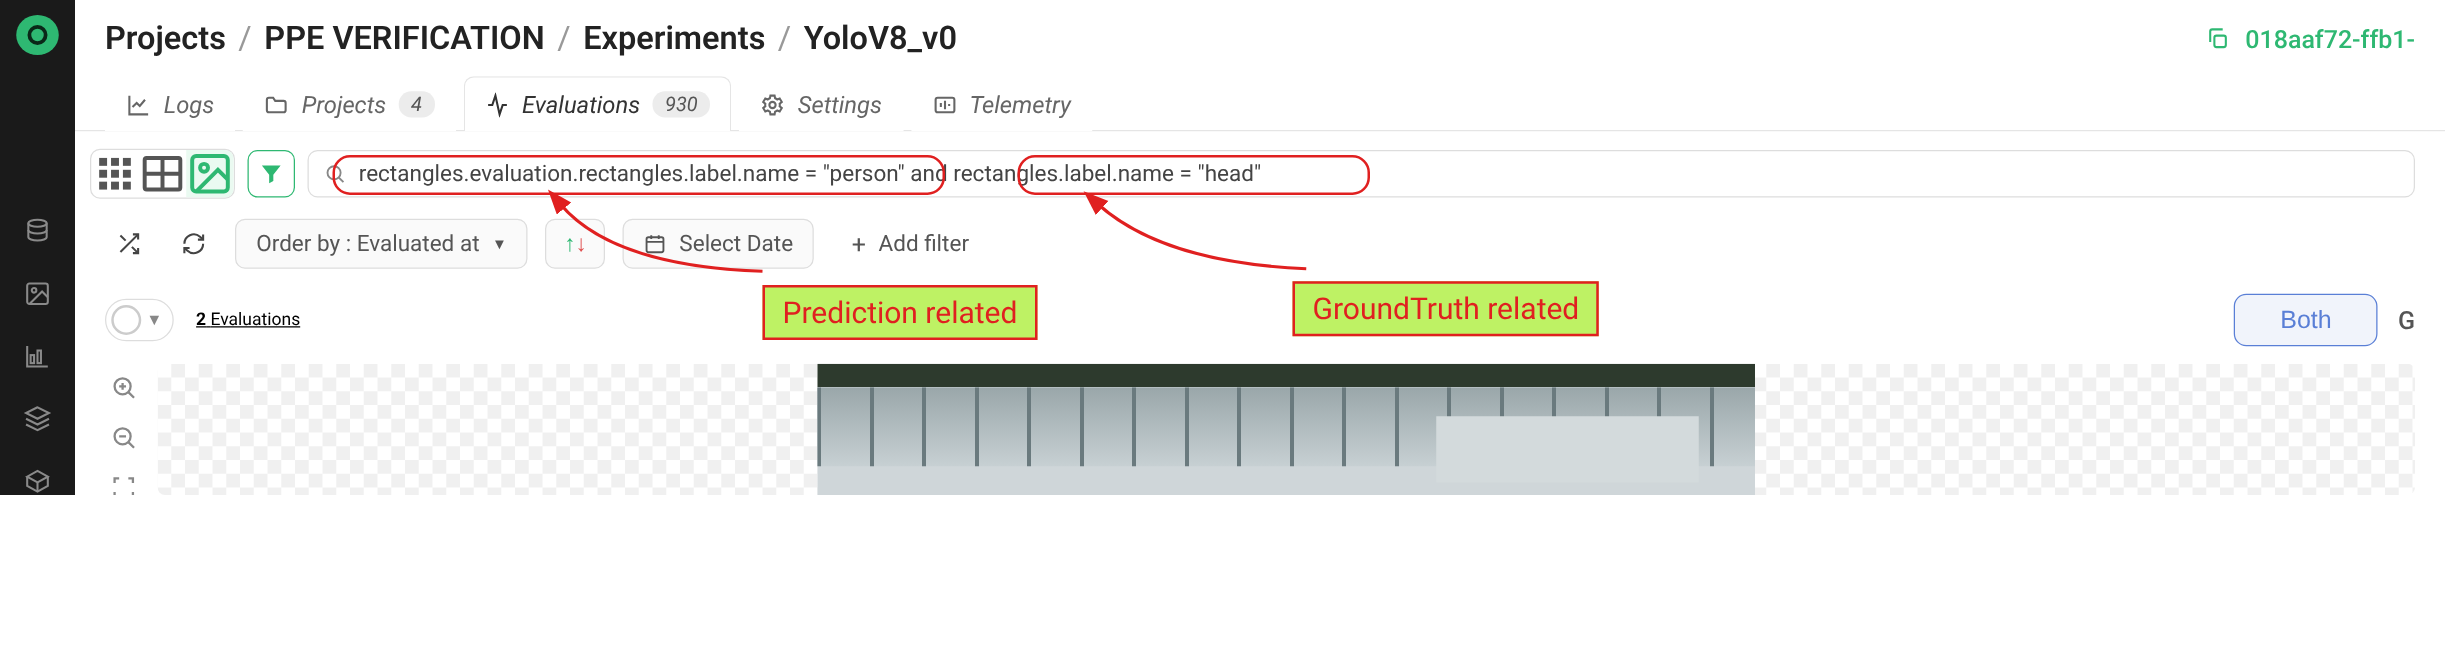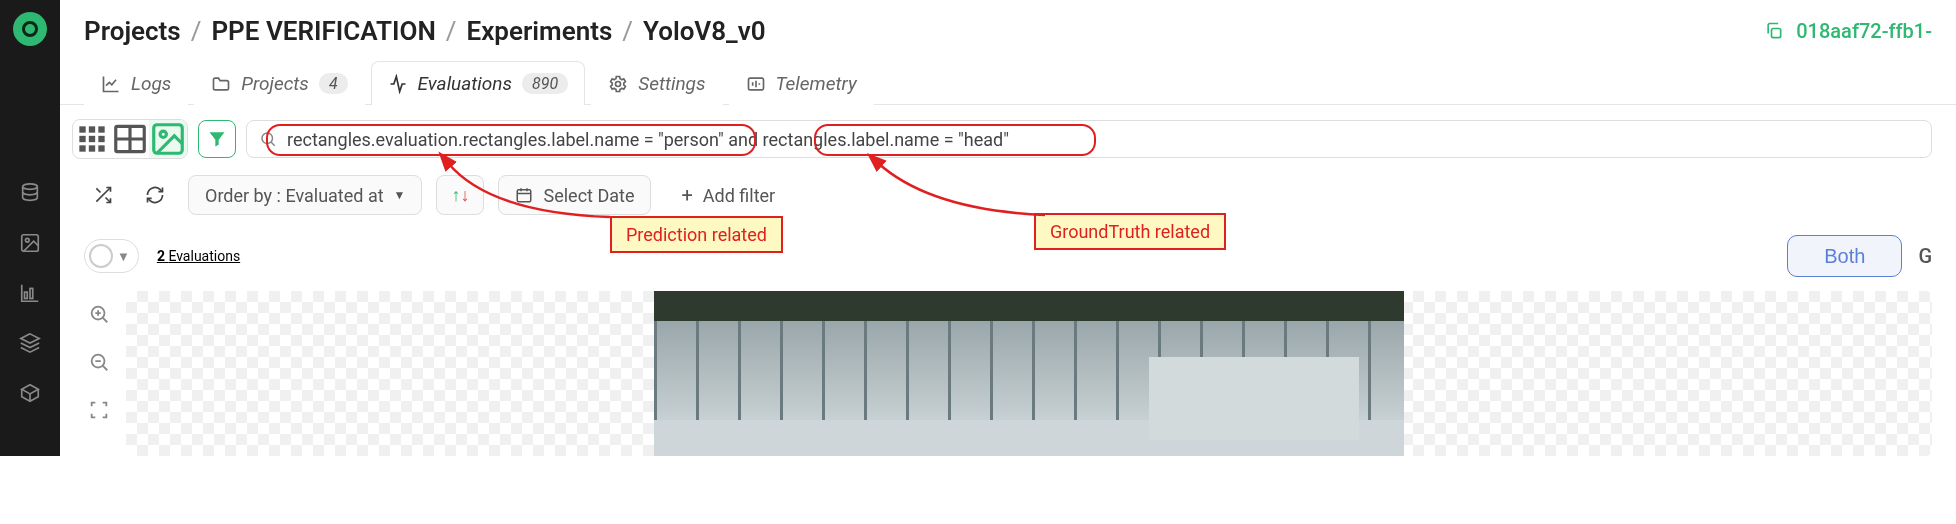--- a/index.html
+++ b/index.html
@@ -1,17 +1,17 @@
 <!DOCTYPE html>
 <html><head>
 <meta charset="utf-8">
 <style>
 * { box-sizing: border-box; margin: 0; padding: 0; }
 body { font-family: -apple-system, BlinkMacSystemFont, "Segoe UI", Roboto, sans-serif; color: #1a1a1a; font-size: 18px; overflow: hidden; }
-.app { display: flex; width: 1956px; height: 456px; }
+.app { display: flex; width: 1956px; height: 396px; }
 .sidebar { width: 60px; background: #1a1a1a; display: flex; flex-direction: column; align-items: center; padding-top: 12px; gap: 28px; }
 .logo { width: 34px; height: 34px; border-radius: 50%; background: #2eb872; display: flex; align-items: center; justify-content: center; }
 .logo-inner { width: 16px; height: 16px; border: 3px solid #0a2818; border-radius: 50%; }
 .side-icon { width: 22px; height: 22px; display: flex; align-items: center; justify-content: center; color: #8a8a8a; }
 .side-icon svg { width: 22px; height: 22px; }
 .main { flex: 1; display: flex; flex-direction: column; background: #fff; overflow: hidden; }
 .breadcrumb-row { display: flex; align-items: center; justify-content: space-between; padding: 16px 24px 14px 24px; }
 .breadcrumb { font-size: 26px; font-weight: 600; color: #222; display: flex; gap: 10px; }
 .breadcrumb .sep { color: #999; font-weight: 400; }
 .hash-link { display: flex; align-items: center; gap: 12px; color: #2eb872; font-size: 20px; font-weight: 500; }
@@ -47,21 +47,21 @@
 .row3-right { display:flex; align-items:center; gap:16px; color:#555; font-size:20px; font-weight:500;}
 .content { flex: 1; padding: 0 24px; display: flex; gap: 12px; overflow: hidden; }
 .imgtools { display: flex; flex-direction: column; gap: 18px; padding-top: 8px; color: #888; }
 .imgtools .it { width: 30px; height: 30px; display: flex; align-items: center; justify-content: center; cursor: pointer; }
 .imgtools svg { width: 22px; height: 22px; stroke: currentColor; }
 .canvas { flex: 1; background-image: repeating-conic-gradient(#f0f0f0 0 25%, #fff 0 50%); background-size: 22px 22px; border-radius: 6px; display: flex; justify-content: center; overflow: hidden; }
 .photo { width: 750px; height: 100%; background: linear-gradient(180deg, #2d3a2d 0 18%, #cfd6d9 18% 100%); position: relative; }
 .photo::before{content:"";position:absolute;left:0;right:0;top:18%;height:60%;background:repeating-linear-gradient(90deg,#6a7a7e 0 3px,transparent 3px 42px),linear-gradient(180deg,#9aa7aa,#c7d0d3);}
 .photo::after{content:"";position:absolute;right:6%;top:40%;width:28%;height:50%;background:#d3dadc;}
 .red-box { position:absolute; border: 2.5px solid #e02020; border-radius: 14px; }
-.label-box { position:absolute; border: 2.5px solid #e02020; color:#e02020; font-size: 18px; padding: 6px 14px; background: #fef9c3; }
+.label-box { position:absolute; border: 2.5px solid #e02020; color:#e02020; font-size: 24px; padding: 6px 14px; background: #bef264; margin-top: 12px; }
 .arrow-svg { position: absolute; overflow: visible; }
 </style>
 </head>
 <body>
 
 <div class="app">
   <div class="sidebar">
     <div class="logo">
         <div class="logo-inner"></div>
       </div>
@@ -136,21 +136,21 @@
             <path d="M3 7a2 2 0 0 1 2-2h4l2 3h8a2 2 0 0 1 2 2v7a2 2 0 0 1-2 2H5a2 2 0 0 1-2-2V7z"></path>
           </svg>
         <span>Projects</span>
         <span class="badge">4</span>
       </div>
       <div class="tab active">
         <svg viewBox="0 0 24 24" fill="none" stroke-width="2">
             <path d="M3 12h4l3-9 4 18 3-9h4"></path>
           </svg>
         <span>Evaluations</span>
-        <span class="badge">890</span>
+        <span class="badge">930</span>
       </div>
       <div class="tab">
         <svg viewBox="0 0 24 24" fill="none" stroke-width="2">
             <circle cx="12" cy="12" r="3"></circle>
             <path d="M19 12a7 7 0 0 0-.1-1.2l2-1.6-2-3.4-2.4 1a7 7 0 0 0-2-1.2L14 3h-4l-.5 2.6a7 7 0 0 0-2 1.2l-2.4-1-2 3.4 2 1.6A7 7 0 0 0 5 12c0 .4 0 .8.1 1.2l-2 1.6 2 3.4 2.4-1a7 7 0 0 0 2 1.2L10 21h4l.5-2.6a7 7 0 0 0 2-1.2l2.4 1 2-3.4-2-1.6c.1-.4.1-.8.1-1.2z"></path>
           </svg>
         <span>Settings</span>
       </div>
       <div class="tab">
         <svg viewBox="0 0 24 24" fill="none" stroke-width="2">

